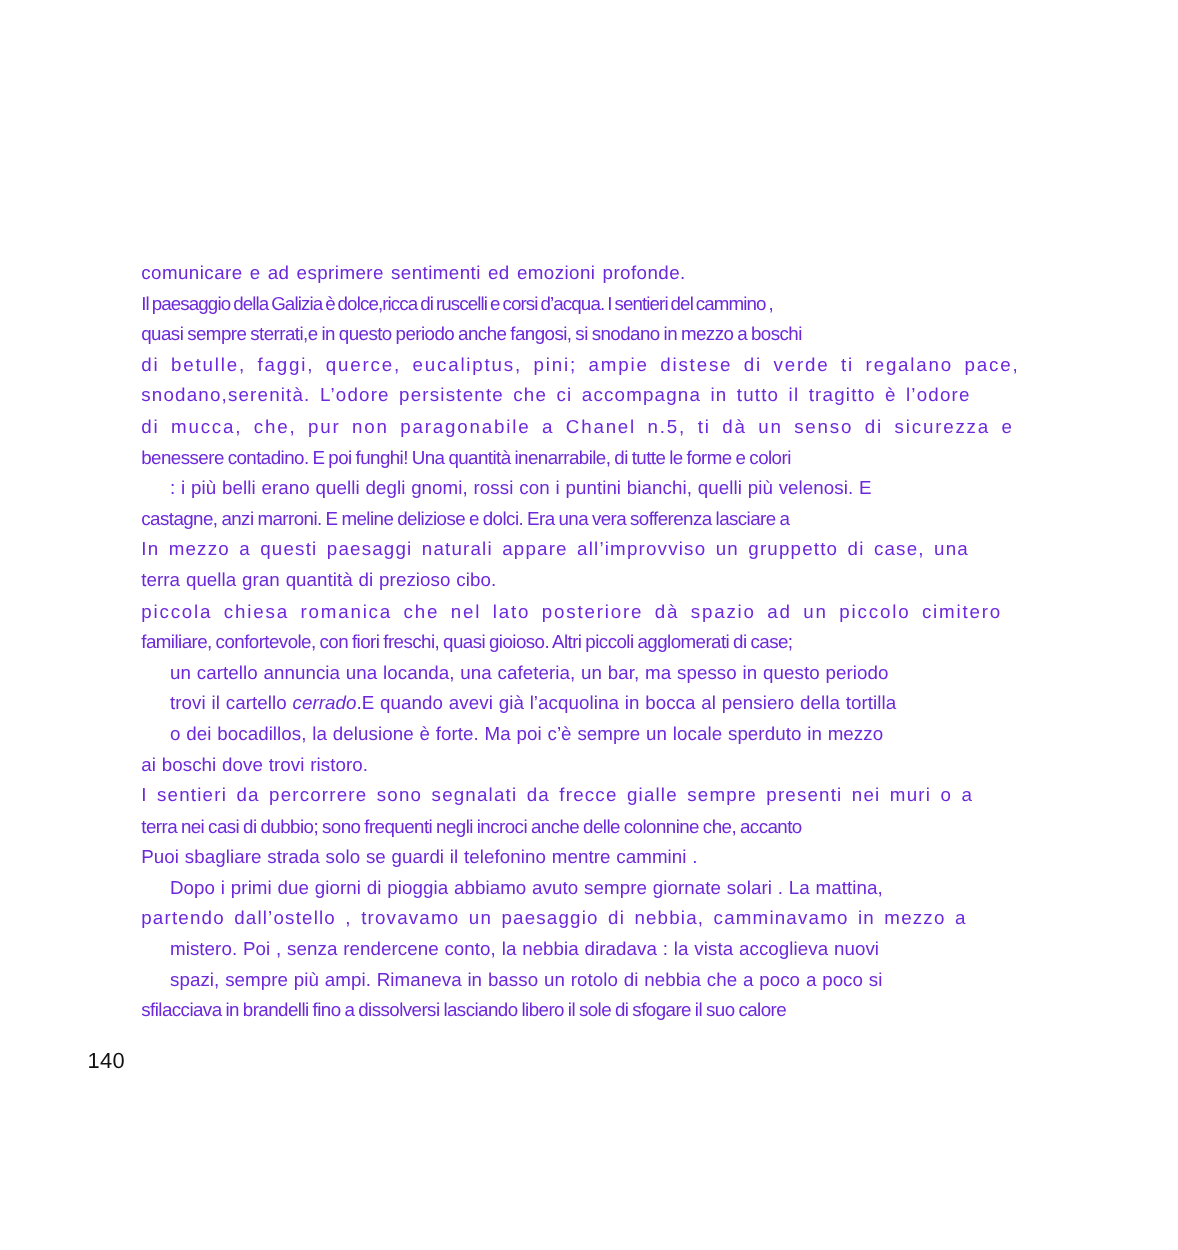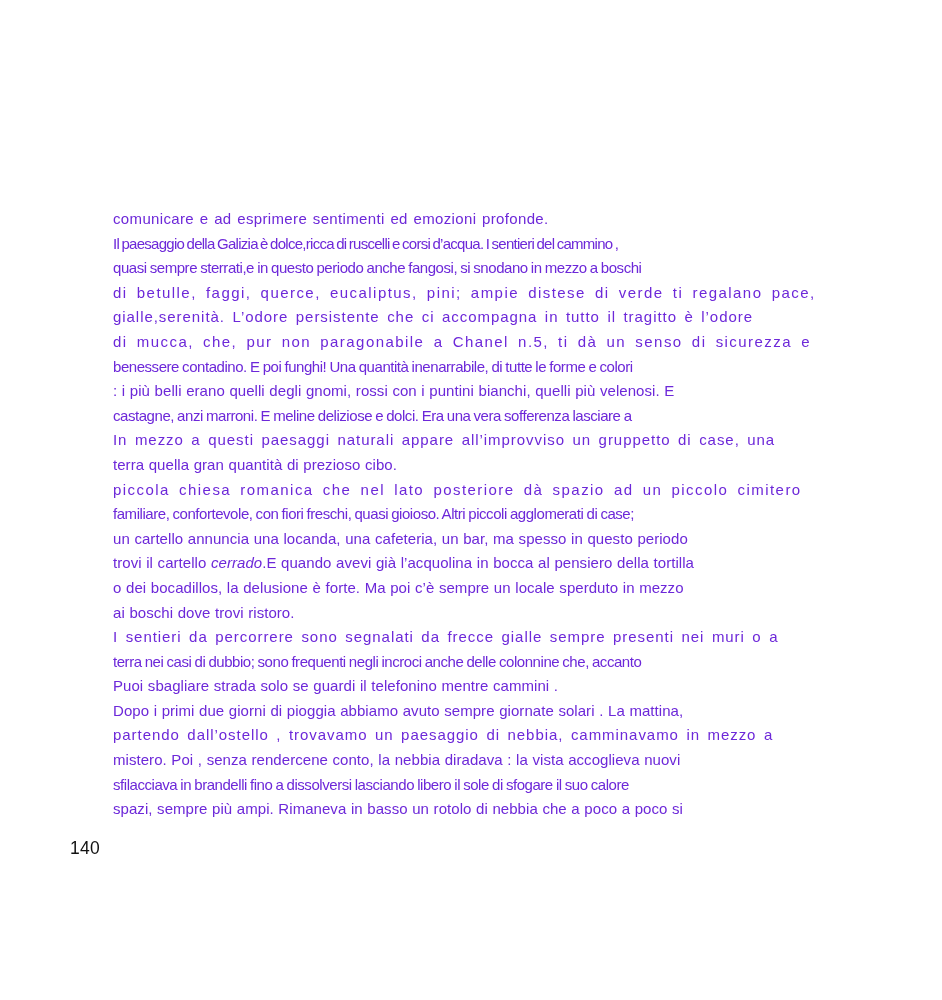--- a/index.html
+++ b/index.html
@@ -44,56 +44,56 @@
     font-size: 15px;
     line-height: 24.6px;
     color: #6d28d9;
     white-space: nowrap;
     letter-spacing: 0;
     height: 24.6px;
     overflow: visible;
   }
   
   .line.loose   { letter-spacing: 0.35px; word-spacing: 1.2px; }
-  .line.normal  { letter-spacing: 0.05px; word-spacing: 0.4px; }
+  .line.normal  { letter-spacing: 0.05px; word-spacing: 0.4px; margin-left: 23px; }
   .line.tight   { letter-spacing: -0.45px; word-spacing: -0.6px; }
   .line.xtight  { letter-spacing: -0.72px; word-spacing: -1.1px; }
   .line.wide    { letter-spacing: 0.95px;  word-spacing: 2.4px; }
   .line.xwide   { letter-spacing: 1.45px;  word-spacing: 3.6px; }
   .line.short   { letter-spacing: 0.05px;  word-spacing: 0.4px; }
   .ital { font-style: italic; }
 </style>
 </head>
 <body>
 
 <div class="page">
 
   <div class="folio">140</div>
 
   <div class="textblock">
       <div class="line loose">comunicare e ad esprimere sentimenti  ed emozioni profonde.</div>
       <div class="line xtight">Il paesaggio della Galizia è dolce,ricca di ruscelli e corsi d’acqua.  I sentieri del cammino ,</div>
       <div class="line tight">quasi sempre sterrati,e in questo periodo anche fangosi, si snodano in mezzo a boschi</div>
       <div class="line xwide">di betulle, faggi, querce, eucaliptus, pini; ampie distese di verde ti regalano pace,</div>
-      <div class="line wide">gialle,serenità. L’odore persistente che  ci accompagna in tutto il tragitto è l’odore</div>
+      <div class="line wide">snodano,serenità. L’odore persistente che  ci accompagna in tutto il tragitto è l’odore</div>
       <div class="line xwide">di mucca, che, pur non paragonabile a Chanel n.5, ti dà un senso di sicurezza   e</div>
       <div class="line tight">benessere contadino. E poi funghi! Una quantità inenarrabile, di tutte le forme e colori</div>
       <div class="line normal">: i più belli erano quelli degli gnomi, rossi con i puntini bianchi, quelli più velenosi.  E</div>
       <div class="line tight">castagne, anzi marroni. E meline deliziose e dolci. Era una vera sofferenza lasciare a</div>
       <div class="line wide">In mezzo a questi paesaggi naturali appare all’improvviso un gruppetto di case, una</div>
       <div class="line short">terra  quella gran quantità di prezioso cibo.</div>
       <div class="line xwide">piccola chiesa romanica che nel lato posteriore dà spazio ad un piccolo cimitero</div>
       <div class="line tight">familiare, confortevole, con fiori freschi, quasi gioioso. Altri piccoli agglomerati di case;</div>
       <div class="line normal">un cartello annuncia una locanda, una cafeteria, un bar, ma spesso in questo periodo</div>
       <div class="line normal">trovi il cartello <span class="ital">cerrado</span>.E quando avevi già l’acquolina in bocca al pensiero della tortilla</div>
       <div class="line normal">o dei bocadillos, la delusione è forte. Ma poi c’è sempre un locale sperduto in mezzo</div>
       <div class="line short">ai boschi dove trovi ristoro.</div>
       <div class="line wide">I sentieri da percorrere sono segnalati da frecce gialle sempre presenti nei muri o a</div>
       <div class="line tight">terra nei casi di dubbio; sono frequenti negli incroci anche delle colonnine che, accanto</div>
       <div class="line short">Puoi sbagliare strada solo se guardi il telefonino mentre cammini .</div>
       <div class="line normal">Dopo i  primi due giorni di pioggia abbiamo avuto sempre giornate solari . La mattina,</div>
       <div class="line wide">partendo dall’ostello , trovavamo un paesaggio di nebbia, camminavamo in mezzo a</div>
       <div class="line normal">mistero. Poi , senza rendercene conto, la nebbia diradava : la vista accoglieva nuovi</div>
+      <div class="line normal">spazi, sempre più ampi.  Rimaneva in basso un rotolo di nebbia che a poco a poco si</div>
       <div class="line tight">sfilacciava in brandelli fino a dissolversi lasciando libero il sole di sfogare il suo calore</div>
-      <div class="line normal">spazi, sempre più ampi.  Rimaneva in basso un rotolo di nebbia che a poco a poco si</div>
     </div>
 
 </div>
 
 </body></html>

